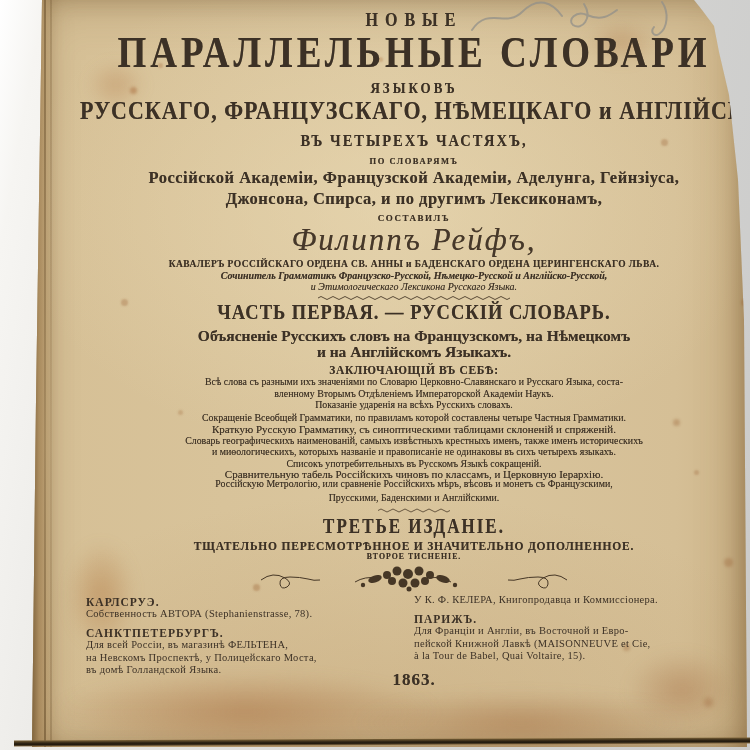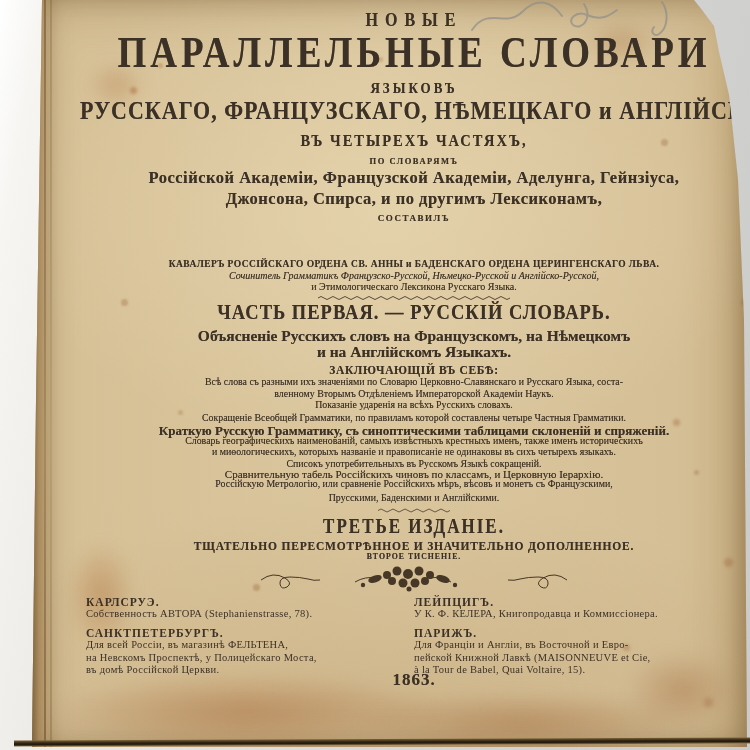--- a/index.html
+++ b/index.html
@@ -95,42 +95,43 @@
 
       <div class="ln b" style="top:133px; font-size:14.5px; letter-spacing:2px;"><span class="condensed">ВЪ ЧЕТЫРЕХЪ ЧАСТЯХЪ,</span></div>
 
       <div class="ln b" style="top:157px; font-size:8.5px; letter-spacing:1.5px;">ПО СЛОВАРЯМЪ</div>
 
       <div class="ln b" style="top:169px; font-size:16.5px; letter-spacing:.5px;">Россійской Академіи, Французской Академіи, Аделунга, Гейнзіуса,</div>
       <div class="ln b" style="top:190px; font-size:16.5px; letter-spacing:.5px;">Джонсона, Спирса, и по другимъ Лексиконамъ,</div>
 
       <div class="ln b" style="top:214px; font-size:9px; letter-spacing:1.5px;">СОСТАВИЛЪ</div>
 
+      <div class="ln script" style="top:224px;">Филиппъ Рейфъ,</div>
 
       <div class="ln b" style="top:260px; font-size:9.5px; letter-spacing:.4px;">КАВАЛЕРЪ РОССІЙСКАГО ОРДЕНА СВ. АННЫ и БАДЕНСКАГО ОРДЕНА ЦЕРИНГЕНСКАГО ЛЬВА.</div>
-      <div class="ln" style="top:271px; font-size:10px; font-style:italic;">Сочинитель Грамматикъ Французско-Русской, Нѣмецко-Русской и Англійско-Русской,</div>
-      <div class="ln" style="top:281.5px; font-size:10px; ">и Этимологическаго Лексикона Русскаго Языка.</div>
+      <div class="ln" style="top:271px; font-size:10px; font-style:italic;font-weight:bold;">Сочинитель Грамматикъ Французско-Русской, Нѣмецко-Русской и Англійско-Русской,</div>
+      <div class="ln" style="top:281.5px; font-size:10px; font-style:italic;">и Этимологическаго Лексикона Русскаго Языка.</div>
 
       <div class="divider-svg" style="top:294px;">
         <svg width="192" height="8" viewBox="0 0 192 8">
             <path d="M0 4 q3 -3 6 0 q3 3 6 0 q3 -3 6 0 q3 3 6 0 q3 -3 6 0 q3 3 6 0 q3 -3 6 0 q3 3 6 0 q3 -3 6 0 q3 3 6 0 q3 -3 6 0 q3 3 6 0 q3 -3 6 0 q3 3 6 0 q3 -3 6 0 q3 3 6 0 q3 -3 6 0 q3 3 6 0 q3 -3 6 0 q3 3 6 0 q3 -3 6 0 q3 3 6 0 q3 -3 6 0 q3 3 6 0 q3 -3 6 0 q3 3 6 0 q3 -3 6 0 q3 3 6 0 q3 -3 6 0 q3 3 6 0 q3 -3 6 0 q3 3 6 0" fill="none" stroke="#4a3b2a" stroke-width=".9"></path>
           </svg>
       </div>
 
       <div class="ln b" style="top:303px; font-size:18.5px; letter-spacing:1px;"><span class="condensed">ЧАСТЬ ПЕРВАЯ. — РУССКІЙ СЛОВАРЬ.</span></div>
       <div class="ln b" style="top:328px; font-size:15.5px;">Объясненіе Русскихъ словъ на Французскомъ, на Нѣмецкомъ</div>
       <div class="ln b" style="top:344px; font-size:15.5px;">и на Англійскомъ Языкахъ.</div>
 
       <div class="ln b" style="top:364px; font-size:11.5px; letter-spacing:.6px;">ЗАКЛЮЧАЮЩІЙ ВЪ СЕБѢ:</div>
 
       <div class="ln" style="top:377px; font-size:9.9px;">Всѣ слова съ разными ихъ значеніями по Словарю Церковно-Славянскаго и Русскаго Языка, соста-</div>
       <div class="ln" style="top:389px; font-size:9.9px;">вленному Вторымъ Отдѣленіемъ Императорской Академіи Наукъ.</div>
       <div class="ln" style="top:400px; font-size:9.9px;">Показаніе ударенія на всѣхъ Русскихъ словахъ.</div>
       <div class="ln" style="top:413px; font-size:9.9px;">Сокращеніе Всеобщей Грамматики, по правиламъ которой составлены четыре Частныя Грамматики.</div>
-      <div class="ln" style="top:424px; font-size:13px;font-weight:bold;">Краткую Русскую Грамматику, съ синоптическими таблицами склоненій и спряженій.</div>
+      <div class="ln" style="top:424px; font-size:11px;">Краткую Русскую Грамматику, съ синоптическими таблицами склоненій и спряженій.</div>
       <div class="ln" style="top:436px; font-size:9.9px;">Словарь географическихъ наименованій, самыхъ извѣстныхъ крестныхъ именъ, также именъ историческихъ</div>
       <div class="ln" style="top:447px; font-size:9.9px;">и миѳологическихъ, которыхъ названіе и правописаніе не одинаковы въ сихъ четырехъ языкахъ.</div>
       <div class="ln" style="top:459px; font-size:9.9px;">Списокъ употребительныхъ въ Русскомъ Языкѣ сокращеній.</div>
       <div class="ln" style="top:469px; font-size:11px;">Сравнительную табель Россійскихъ чиновъ по классамъ, и Церковную Іерархію.</div>
       <div class="ln" style="top:479px; font-size:9.9px;">Россійскую Метрологію, или сравненіе Россійскихъ мѣръ, вѣсовъ и монетъ съ Французскими,</div>
       <div class="ln" style="top:493px; font-size:9.9px;">Прусскими, Баденскими и Англійскими.</div>
 
       <div class="divider-svg" style="top:507px;">
         <svg width="72" height="7" viewBox="0 0 72 7">
             <path d="M0 3.5 q3 -3 6 0 q3 3 6 0 q3 -3 6 0 q3 3 6 0 q3 -3 6 0 q3 3 6 0 q3 -3 6 0 q3 3 6 0 q3 -3 6 0 q3 3 6 0 q3 -3 6 0 q3 3 6 0" fill="none" stroke="#4a3b2a" stroke-width=".8"></path>
@@ -168,24 +169,23 @@
       </div>
 
       <div class="imprint">
         <div class="imp-col">
           <div class="imp-city">КАРЛСРУЭ.</div>
           <div class="imp-line">Собственность АВТОРА (Stephanienstrasse, 78).</div>
           <div class="imp-gap"></div>
           <div class="imp-city">САНКТПЕТЕРБУРГЪ.</div>
           <div class="imp-line">Для всей Россіи, въ магазинѣ ФЕЛЬТЕНА,</div>
           <div class="imp-line">на Невскомъ Проспектѣ, у Полицейскаго Моста,</div>
-          <div class="imp-line">въ домѣ Россійской Церкви.</div>
+          <div class="imp-line">въ домѣ Голландской Языка.</div>
         </div>
         <div class="imp-col">
-          <div class="imp-city">ЛЕЙПЦИГЪ.</div>
           <div class="imp-line">У К. Ф. КЕЛЕРА, Книгопродавца и Коммиссіонера.</div>
           <div class="imp-gap"></div>
           <div class="imp-city">ПАРИЖЪ.</div>
           <div class="imp-line">Для Франціи и Англіи, въ Восточной и Евро-</div>
           <div class="imp-line">пейской Книжной Лавкѣ (MAISONNEUVE et Cie,</div>
           <div class="imp-line">à la Tour de Babel, Quai Voltaire, 15).</div>
         </div>
       </div>
 
       <div class="ln b" style="top:671px; font-size:17px; letter-spacing:1px;">1863.</div>

